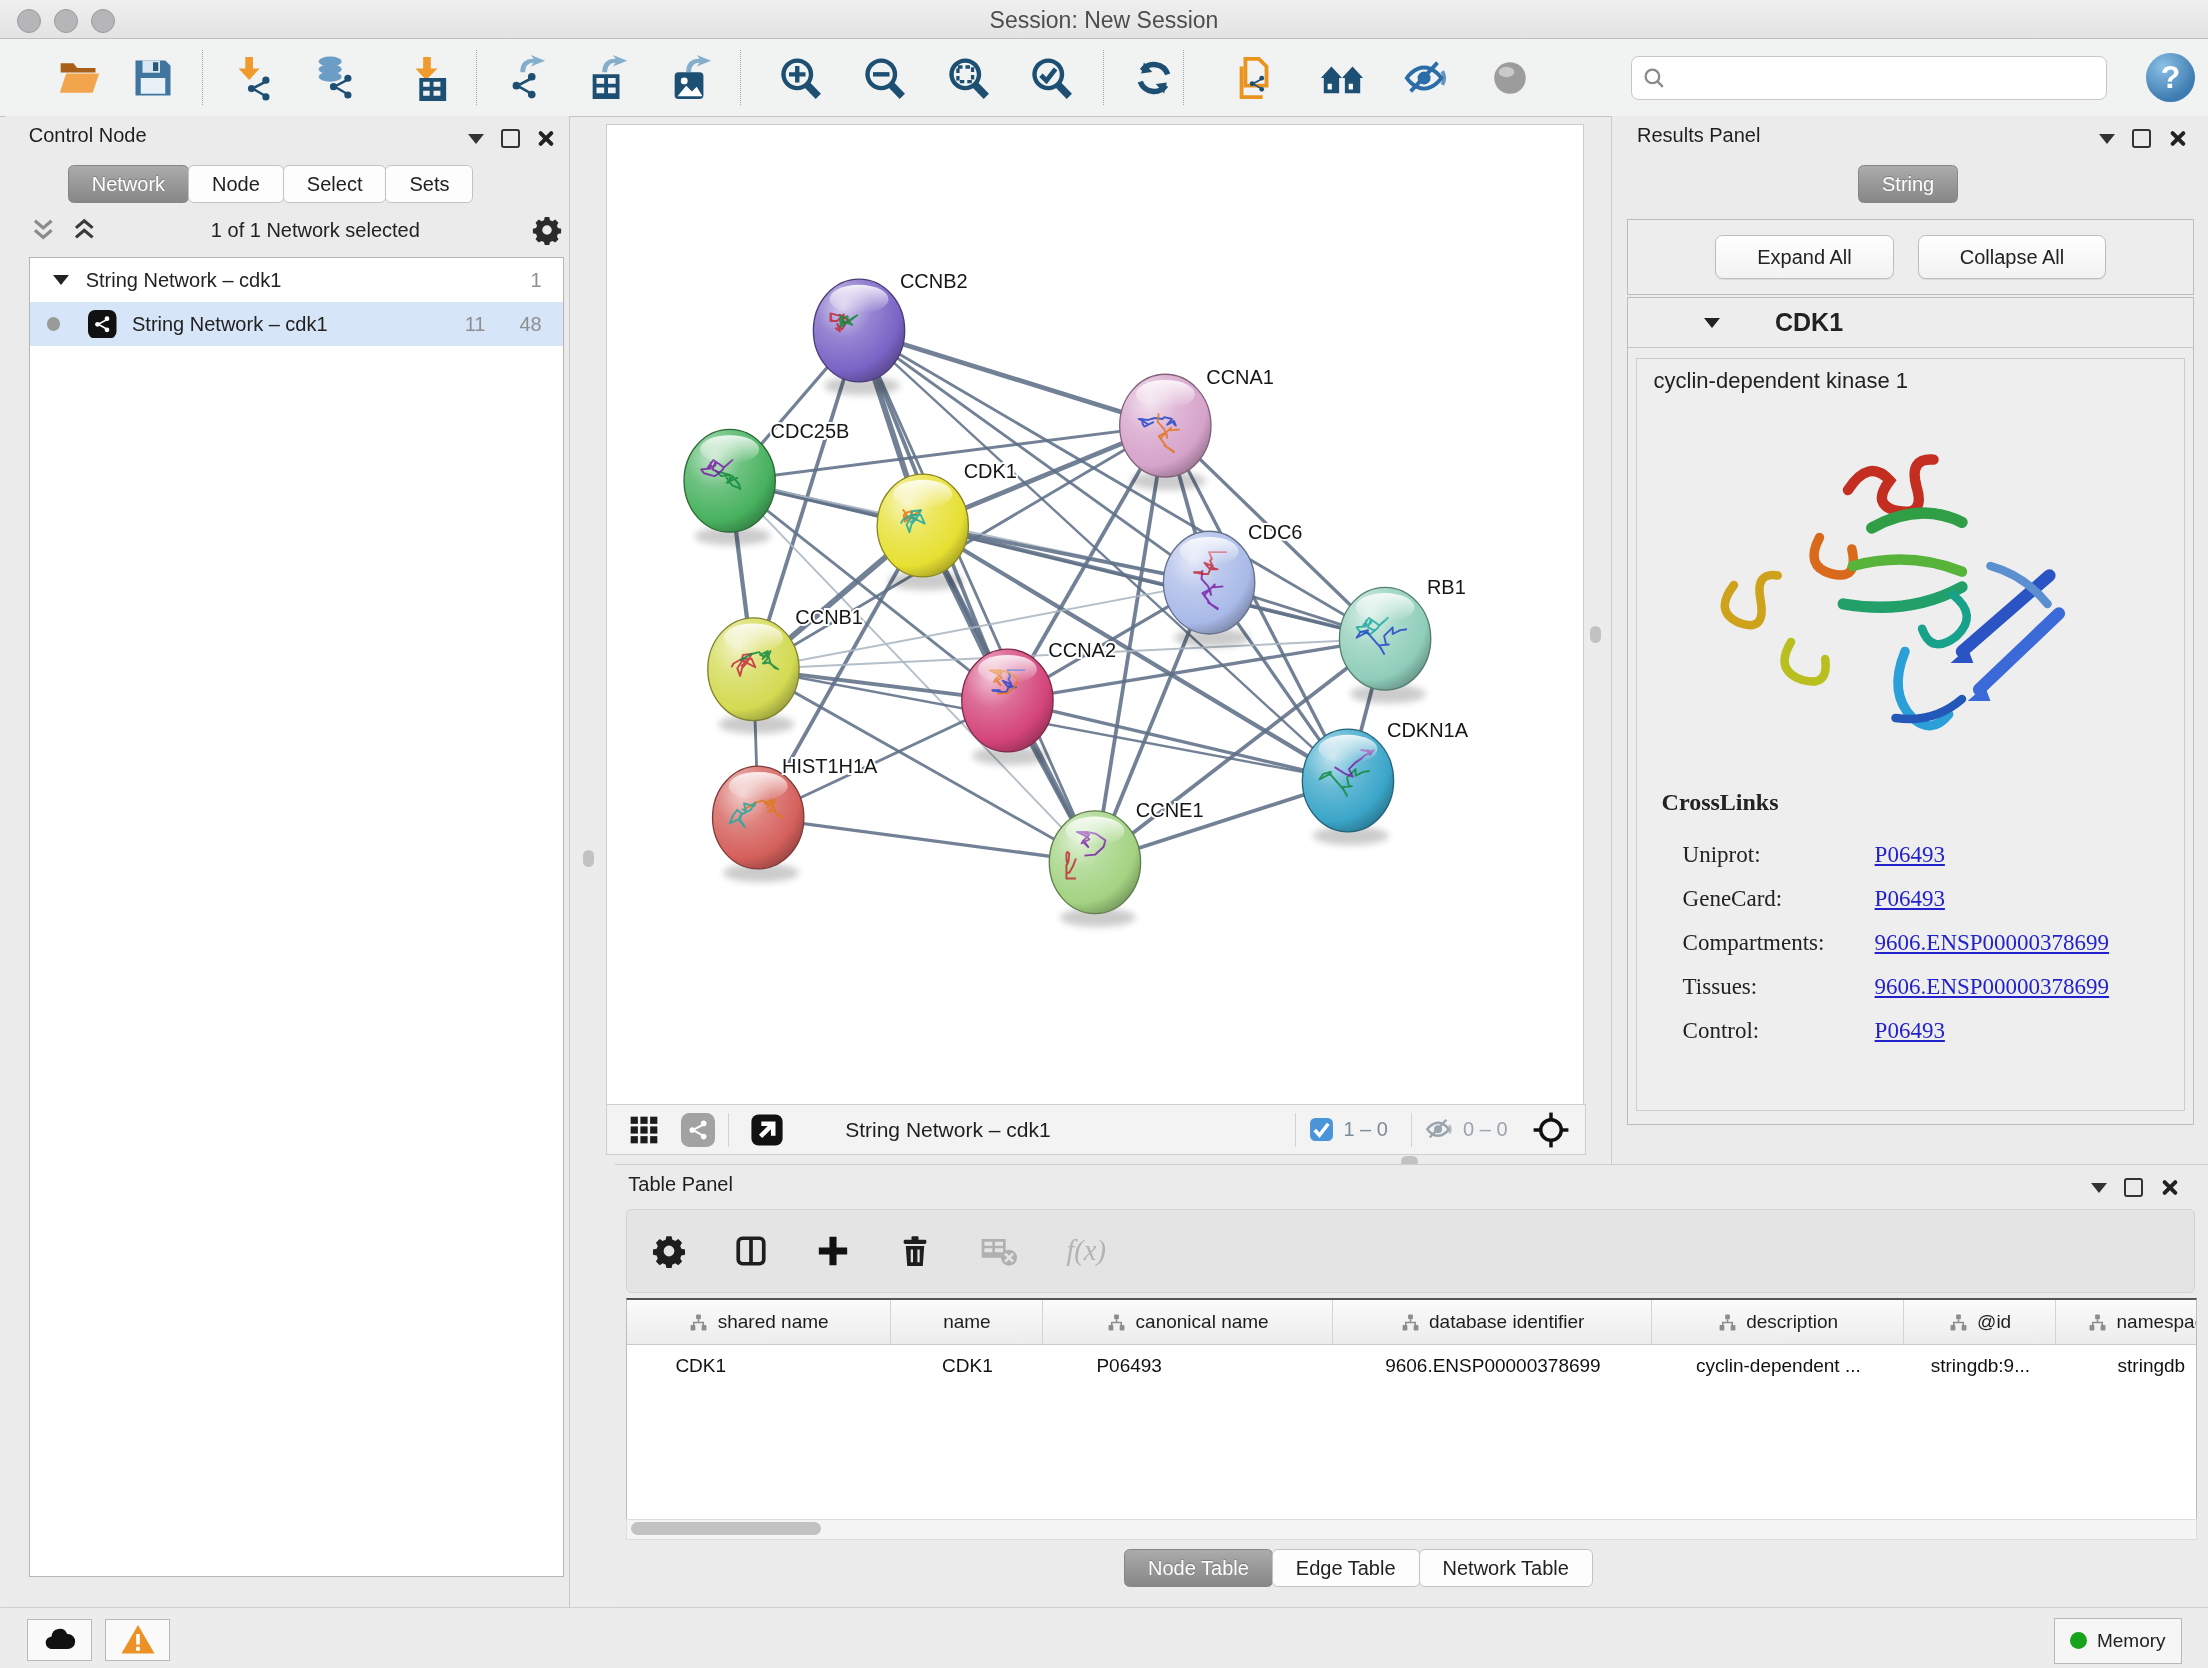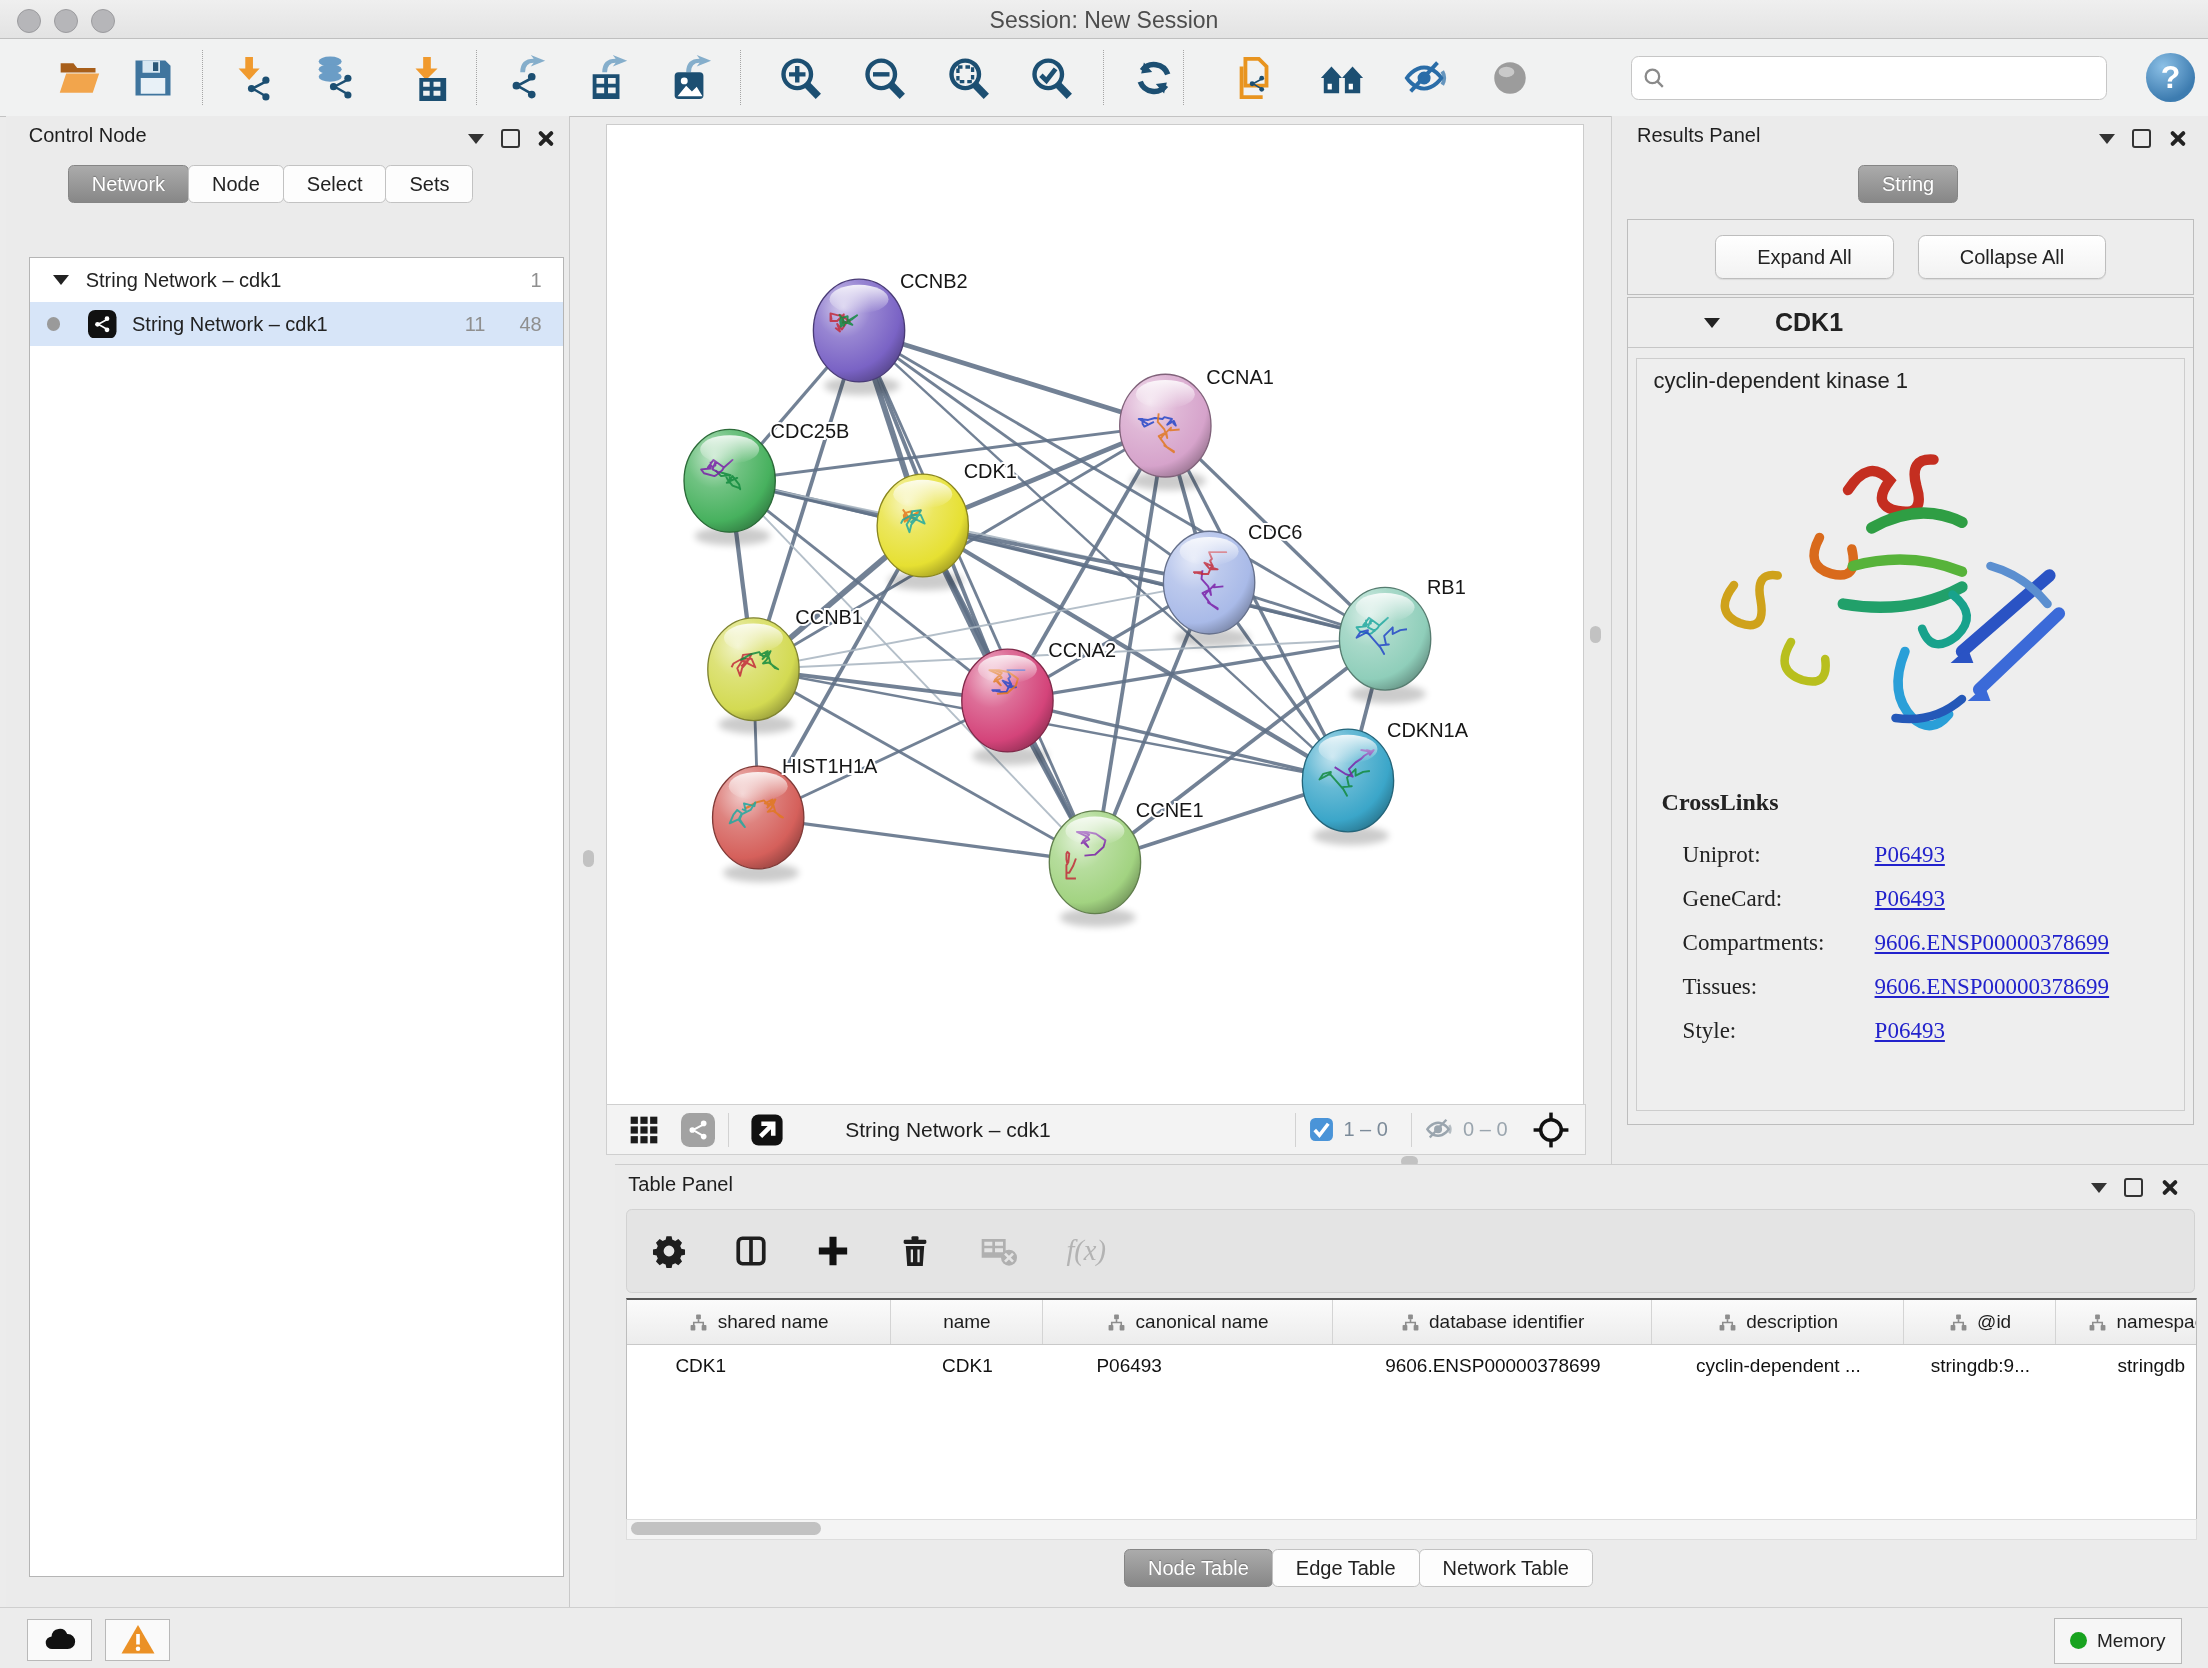--- a/index.html
+++ b/index.html
@@ -355,20 +355,32 @@
       <div class="tri-dn"></div>
       <div class="max-sq"></div>
       <div class="x-ic"></div>
     </div>
     <div class="abs tabbar" style="left:63px;top:49px">
       <div class="tab sel">Network</div>
       <div class="tab">Node</div>
       <div class="tab">Select</div>
       <div class="tab">Sets</div>
     </div>
+    <div class="abs" style="left:23px;top:99px;width:533px;display:flex;align-items:center;">
+      <svg width="28.5" height="28.5" viewBox="0 0 24 24" color="#8a8a8a" style="margin-right:13.3px">
+          <use href="#sym-chev2dn" width="24" height="24"></use>
+        </svg>
+      <svg width="28.5" height="28.5" viewBox="0 0 24 24" color="#3a3a3a">
+          <use href="#sym-chev2up" width="24" height="24"></use>
+        </svg>
+      <div style="flex:1;text-align:center;font-size:20px">1 of 1 Network selected</div>
+      <svg width="30" height="30" viewBox="0 0 24 24" color="#2b2b2b">
+          <use href="#sym-gear" width="24" height="24"></use>
+        </svg>
+    </div>
     <div id="cp-tree" class="abs">
       <div class="tree-row">
         <div class="tri-dn" style="margin:0 17px 0 23px;border-top-color:#222"></div>
         <span style="flex:1">String Network – cdk1</span>
         <span class="cnt" style="margin-right:21px">1</span>
       </div>
       <div class="tree-row" style="background:#d7e5f8">
         <span style="width:13.3px;height:13.3px;border-radius:50%;background:#9a9a9a;margin:0 28.5px 0 17px"></span>
         <svg width="28.5" height="28.5" viewBox="0 0 24 24" style="margin-right:15px">
             <rect x="0" y="0" width="24" height="24" rx="6" fill="#111"></rect>
@@ -685,21 +697,21 @@
             </div>
           <div style="display:flex">
               <span style="width:192px">Compartments:</span>
               <a class="xlink" href="#">9606.ENSP00000378699</a>
             </div>
           <div style="display:flex">
               <span style="width:192px">Tissues:</span>
               <a class="xlink" href="#">9606.ENSP00000378699</a>
             </div>
           <div style="display:flex">
-              <span style="width:192px">Style:</span>
+              <span style="width:192px">Control:</span>
               <a class="xlink" href="#">P06493</a>
             </div>
         </div>
       </div>
     </div>
   </div>
 
   <div id="table-panel" class="abs">
     <div class="abs" style="left:13.3px;top:7.6px"><span class="panel-title">Table Panel</span></div>
     <div class="abs ph-icons" style="left:1476px;top:13.3px">

